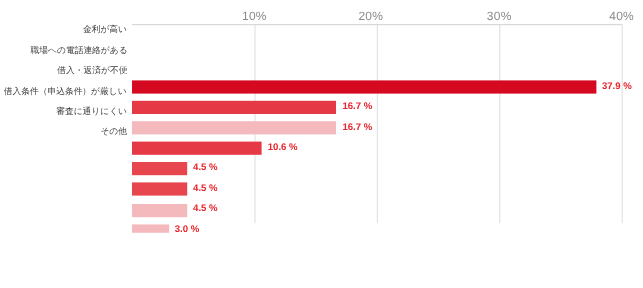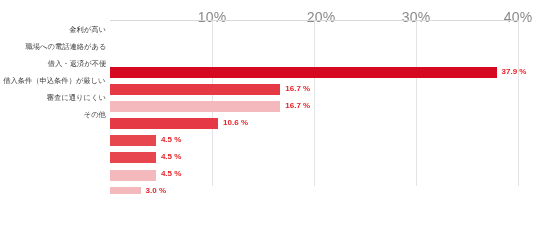--- a/index.html
+++ b/index.html
@@ -30,21 +30,21 @@
   }
   .axis-top{
     position:absolute;
     left:0;right:0;top:8px;
     height:1px;background:#d8d8d8;
   }
   .ticklabel{
     position:absolute;
     top:-3px;
     transform:translateX(-50%);
-    font-size:14px;
+    font-size:10px;
     color:#8a8a8a;
     letter-spacing:0.2px;
     white-space:nowrap;
   }
   .rows{
     position:absolute;
     left:0;right:0;top:9px;margin-top:43px;
   }
   .row{
     position:relative;
@@ -64,21 +64,21 @@
     white-space:nowrap;
   }
   .labels{
     position:absolute;
     left:0;top:21px;
     width:106px;
   }
   .lblrow{
     height:17.1px;
     display:flex;
-    align-items:center;
+    align-items:flex-start;
     justify-content:flex-end;
   }
   .lbl{
     font-size:7.5px;
     color:#3b3b3b;
     white-space:nowrap;
     line-height:1;
     transform:scale(0.97);
     transform-origin:right center;
   }
@@ -107,21 +107,21 @@
     <div class="lblrow">
         <span class="lbl">その他</span>
       </div>
   </div>
 
   <div class="plot">
     <div class="gridlayer" id="gridlayer">
         <div class="gridline" style="left: 102px;"></div>
         <div class="ticklabel" style="left: 102px;">10%</div>
         <div class="gridline" style="left: 204px;"></div>
-        <div class="ticklabel" style="left: 211px;">20%</div>
+        <div class="ticklabel" style="left: 199px;">20%</div>
         <div class="gridline" style="left: 306px;"></div>
         <div class="ticklabel" style="left: 306px;">30%</div>
         <div class="gridline" style="left: 408px;"></div>
         <div class="ticklabel" style="left: 408px;">40%</div>
       </div>
     <div class="axis-top"></div>
     <div class="rows" id="rows">
         <div class="row">
           <div class="bar" style="width: 386.58px; background: rgb(213, 10, 32);"></div>
           <div class="barval" style="left: 391.58px; color: rgb(232, 35, 42);">37.9 %</div>

